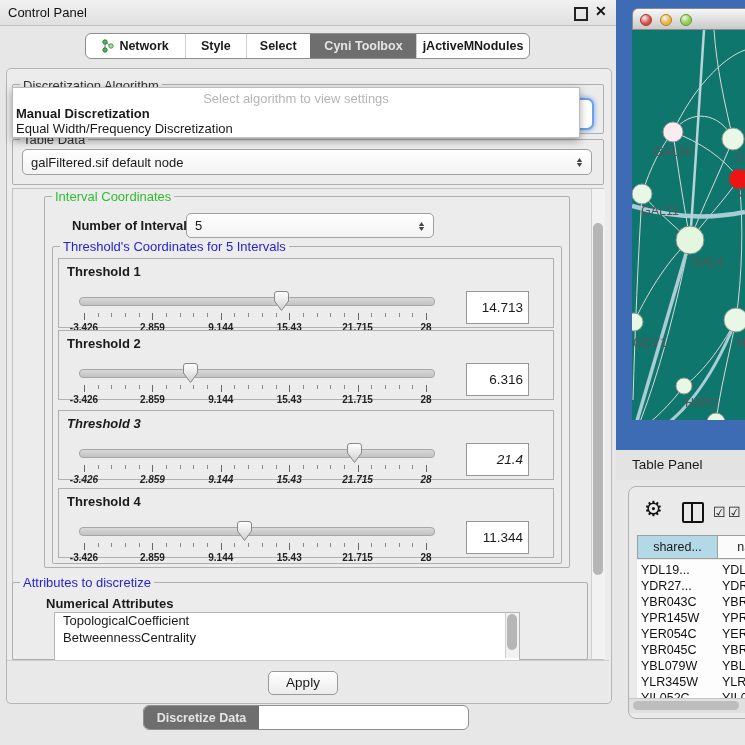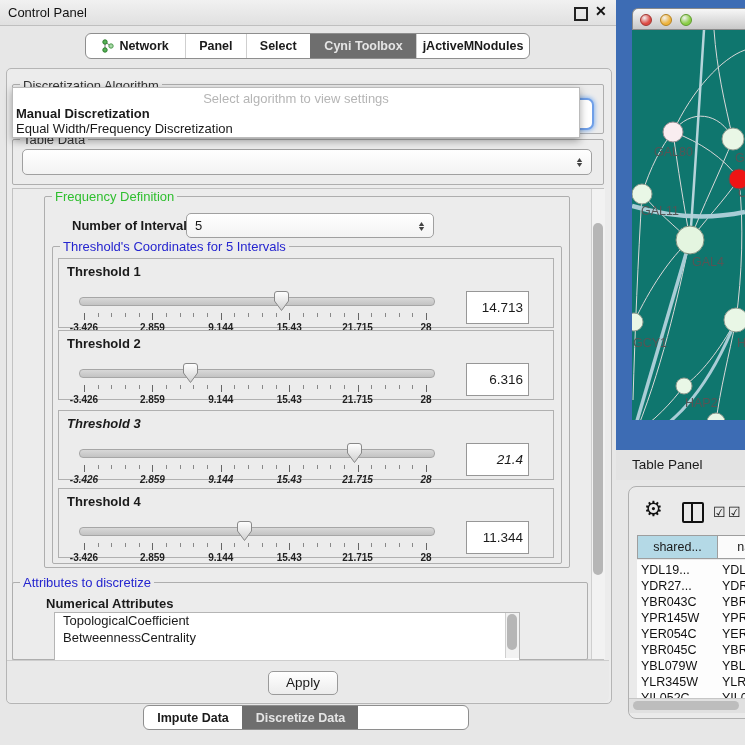--- a/index.html
+++ b/index.html
@@ -116,21 +116,21 @@
           <line x1="3" y1="3" x2="3" y2="11" stroke="#777" stroke-width="1"></line>
           <line x1="3" y1="3" x2="9" y2="7" stroke="#777" stroke-width="1"></line>
           <circle cx="3" cy="3" r="2.2" fill="#56b256" stroke="#2e7d2e"></circle>
           <circle cx="3" cy="11" r="2.2" fill="#56b256" stroke="#2e7d2e"></circle>
           <circle cx="9" cy="7" r="2.2" fill="#a5d8a5" stroke="#4f9a4f"></circle>
         </svg>
       </span>
       <span>Network</span>
     </div>
     <div class="tab" style="width:60px">
-      <span>Panel</span>
+      <span>Style</span>
     </div>
     <div class="tab" style="width:64px">
       <span>Select</span>
     </div>
     <div class="tab sel" style="width:106px">
       <span>Cyni Toolbox</span>
     </div>
     <div class="tab" style="width:113px">
       <span>jActiveMNodules</span>
     </div>
@@ -138,33 +138,34 @@
 
   <div class="abs main-panel"></div>
 
   <div class="abs groupbox" style="left:12px;top:84px;width:590px;height:48px;"></div>
   <div class="abs grouplabel glabel-dark" style="left:20px;top:78px;">Discretization Algorithm</div>
   <div class="abs focus-combo"></div>
 
   <div class="abs groupbox" style="left:12px;top:139px;width:590px;height:44px;"></div>
   <div class="abs grouplabel glabel-dark" style="left:20px;top:132px;">Table Data</div>
   <div class="abs combo" style="left:22px;top:149px;width:552px;height:24px;">
+    <span>galFiltered.sif default node</span>
     <span class="stepper">
         <span>▲</span>
         <span>▼</span>
       </span>
   </div>
 
   <div class="abs" style="left:12px;top:188px;width:592px;height:472px;border:1px solid #c2c2c2;background:#ececec;box-sizing:border-box;"></div>
   <div class="abs vsb-track" style="left:591px;top:189px;width:13px;height:470px;">
     <div class="sb-thumb" style="left:1px;top:34px;width:10px;height:352px;"></div>
   </div>
 
   <div class="abs groupbox" style="left:44px;top:196px;width:524px;height:370px;"></div>
-  <div class="abs grouplabel glabel-green" style="left:52px;top:189px;">Frequency Definition</div>
+  <div class="abs grouplabel glabel-green" style="left:52px;top:189px;">Interval Coordinates</div>
 
   <div class="abs" style="left:72px;top:218px;font-weight:bold;">Number of Intervals</div>
   <div class="abs combo" style="left:186px;top:213px;width:230px;height:23px;">
     <span>5</span>
     <span class="stepper">
         <span>▲</span>
         <span>▼</span>
       </span>
   </div>
 
@@ -391,23 +392,20 @@
     <div class="row">BetweennessCentrality</div>
   </div>
   <div class="abs vsb-track" style="left:505px;top:613px;width:13px;height:45px;">
     <div class="sb-thumb" style="left:1px;top:1px;width:10px;height:36px;"></div>
   </div>
 
   <div class="abs" style="left:7px;top:660px;width:602px;height:41px;background:#e9e9e9;border-top:1px solid #cdcdcd;border-radius:0 0 5px 5px;"></div>
   <div class="abs apply-btn">Apply</div>
 
   <div class="abs tabbar bottom-tabs">
-    <div class="tab" style="width:98px">
-      <span>Impute Data</span>
-    </div>
     <div class="tab sel" style="width:115px">
       <span>Discretize Data</span>
     </div>
   </div>
 
   <div class="abs net-region"></div>
   <div class="abs net-titlebar">
     <div class="light" style="left: 7px; background: radial-gradient(circle at 35% 30%, rgba(255, 255, 255, 0.533), rgb(221, 75, 67) 60%); border: 1px solid rgb(162, 53, 48); box-sizing: border-box;"></div>
     <div class="light" style="left: 27px; background: radial-gradient(circle at 35% 30%, rgba(255, 255, 255, 0.533), rgb(238, 180, 62) 60%); border: 1px solid rgb(181, 130, 31); box-sizing: border-box;"></div>
     <div class="light" style="left: 47px; background: radial-gradient(circle at 35% 30%, rgba(255, 255, 255, 0.533), rgb(139, 206, 71) 60%); border: 1px solid rgb(94, 154, 44); box-sizing: border-box;"></div>

